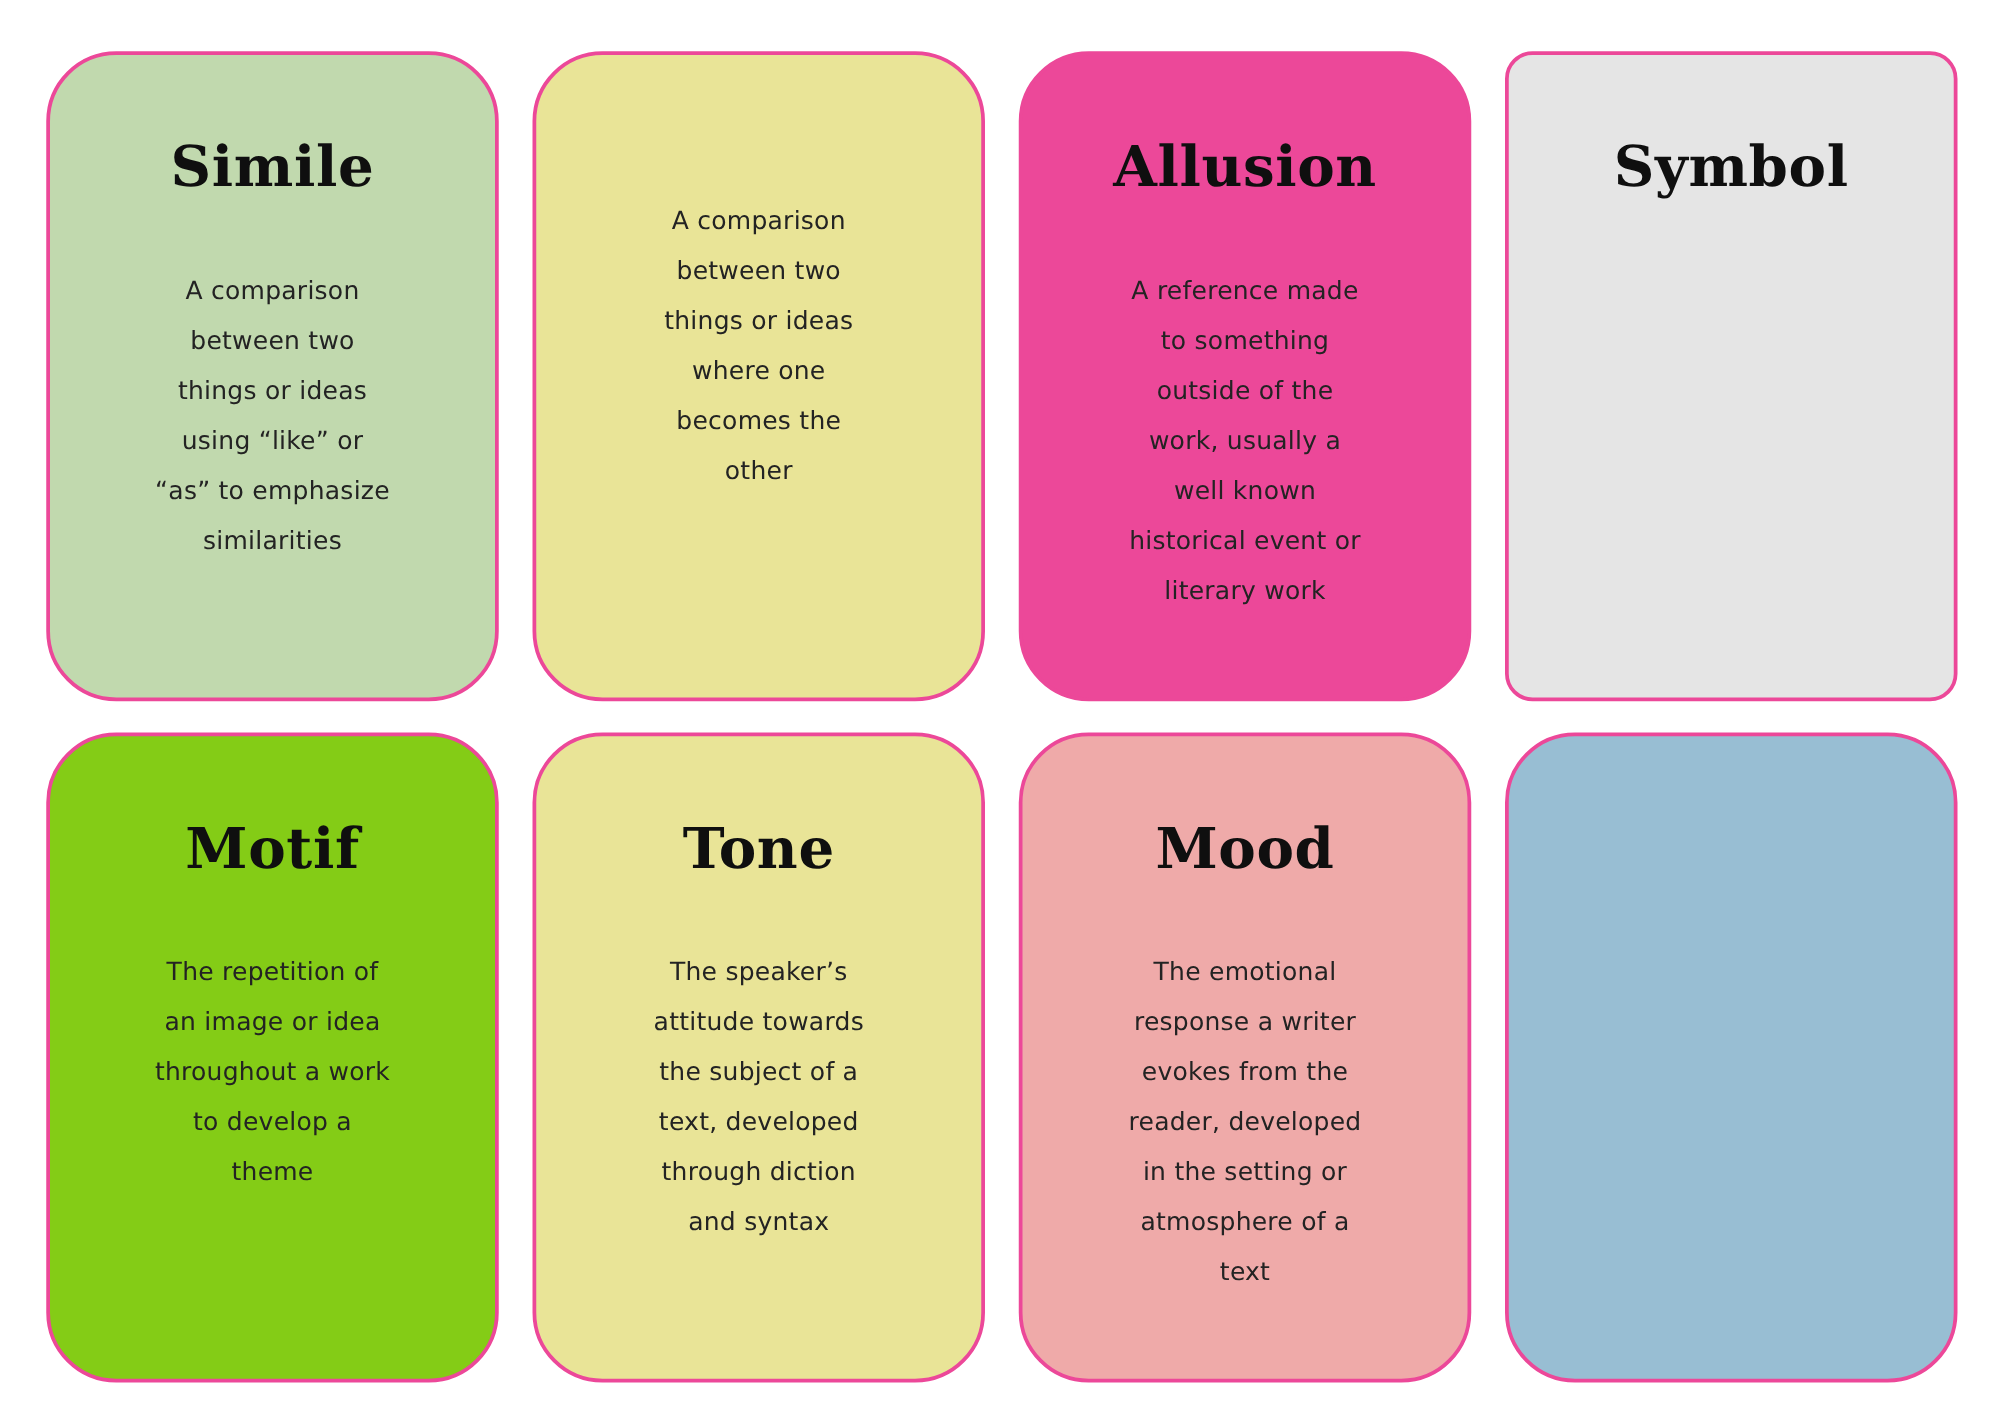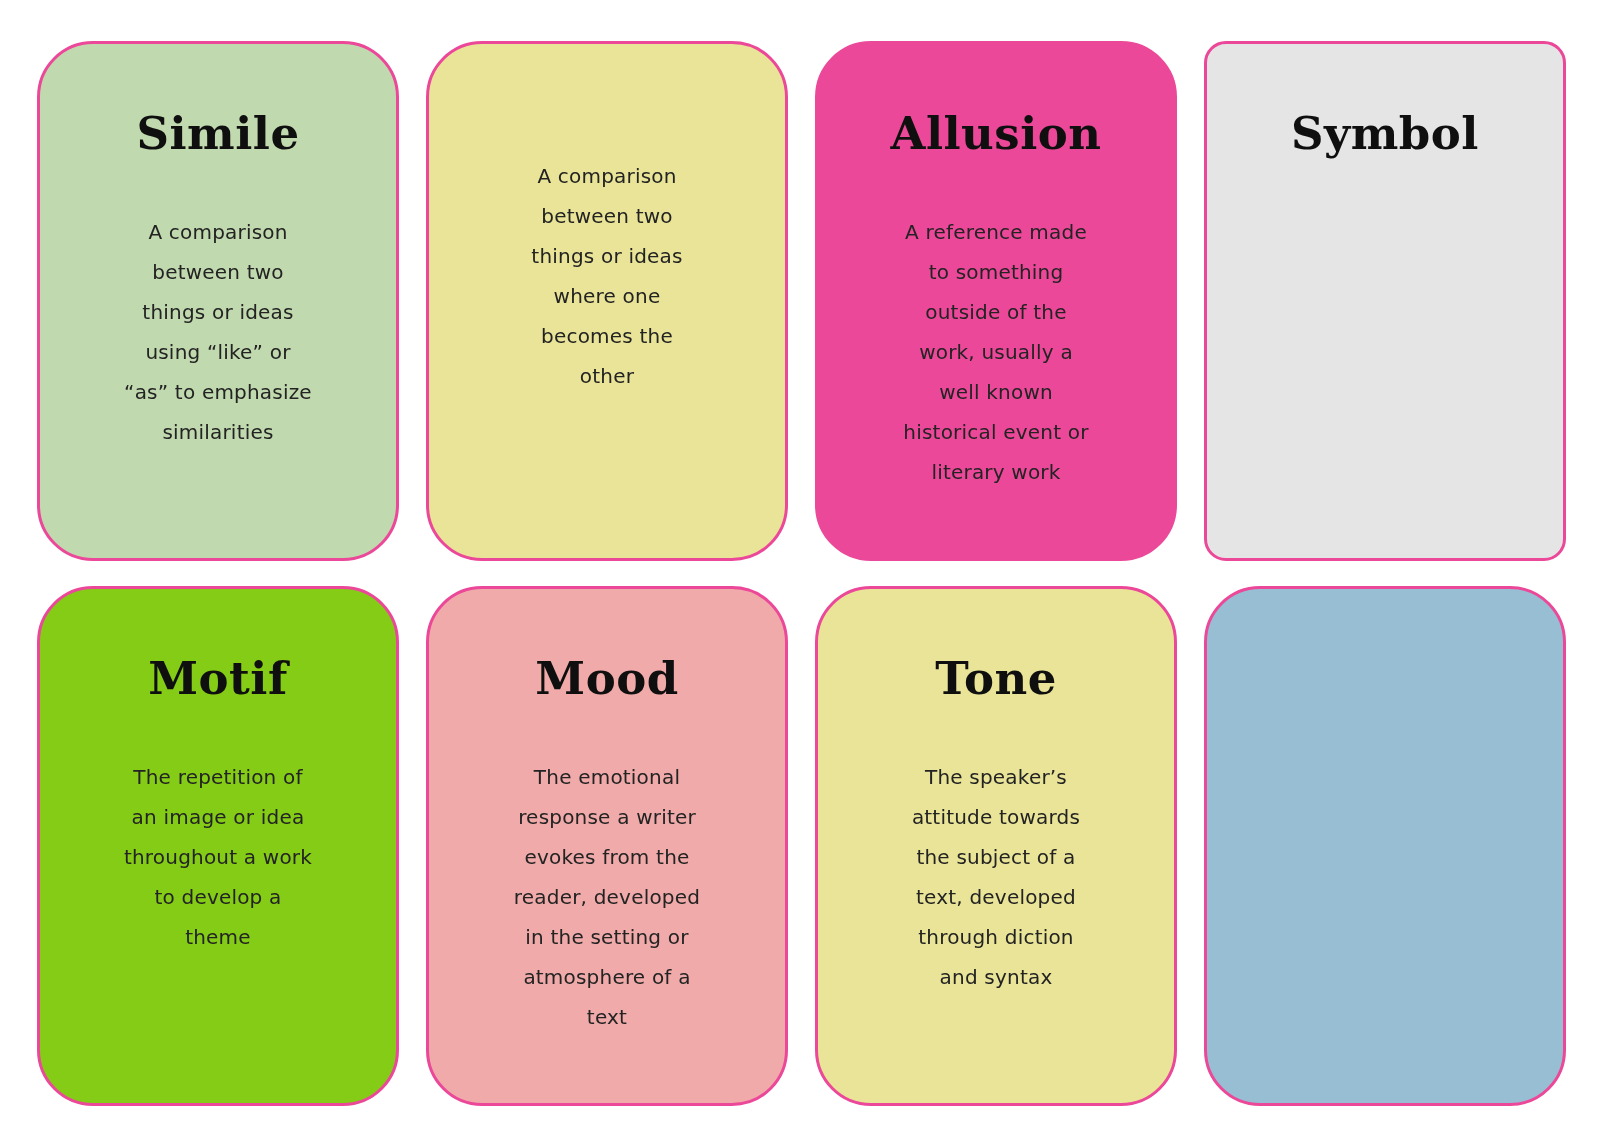--- a/index.html
+++ b/index.html
@@ -89,37 +89,37 @@
 
   <div class="card" style="background-color: #84cc16;">
     <div class="card-title">Motif</div>
     <div class="card-definition">The repetition of
 an image or idea
 throughout a work
 to develop a
 theme</div>
   </div>
 
+  <div class="card" style="background-color: rgb(233, 228, 151);">
+    <div class="card-title">Tone</div>
+    <div class="card-definition">The speaker’s
+attitude towards
+the subject of a
+text, developed
+through diction
+and syntax</div>
+  </div>
+
   <div class="card" style="background-color: rgb(239, 170, 169);">
     <div class="card-title">Mood</div>
     <div class="card-definition">The emotional
 response a writer
 evokes from the
 reader, developed
 in the setting or
 atmosphere of a
 text</div>
   </div>
 
-  <div class="card" style="background-color: rgb(233, 228, 151);">
-    <div class="card-title">Tone</div>
-    <div class="card-definition">The speaker’s
-attitude towards
-the subject of a
-text, developed
-through diction
-and syntax</div>
-  </div>
-
   <div class="card" style="background-color: rgb(152, 190, 211);">
   </div>
 
 </div>
 
 </body></html>

